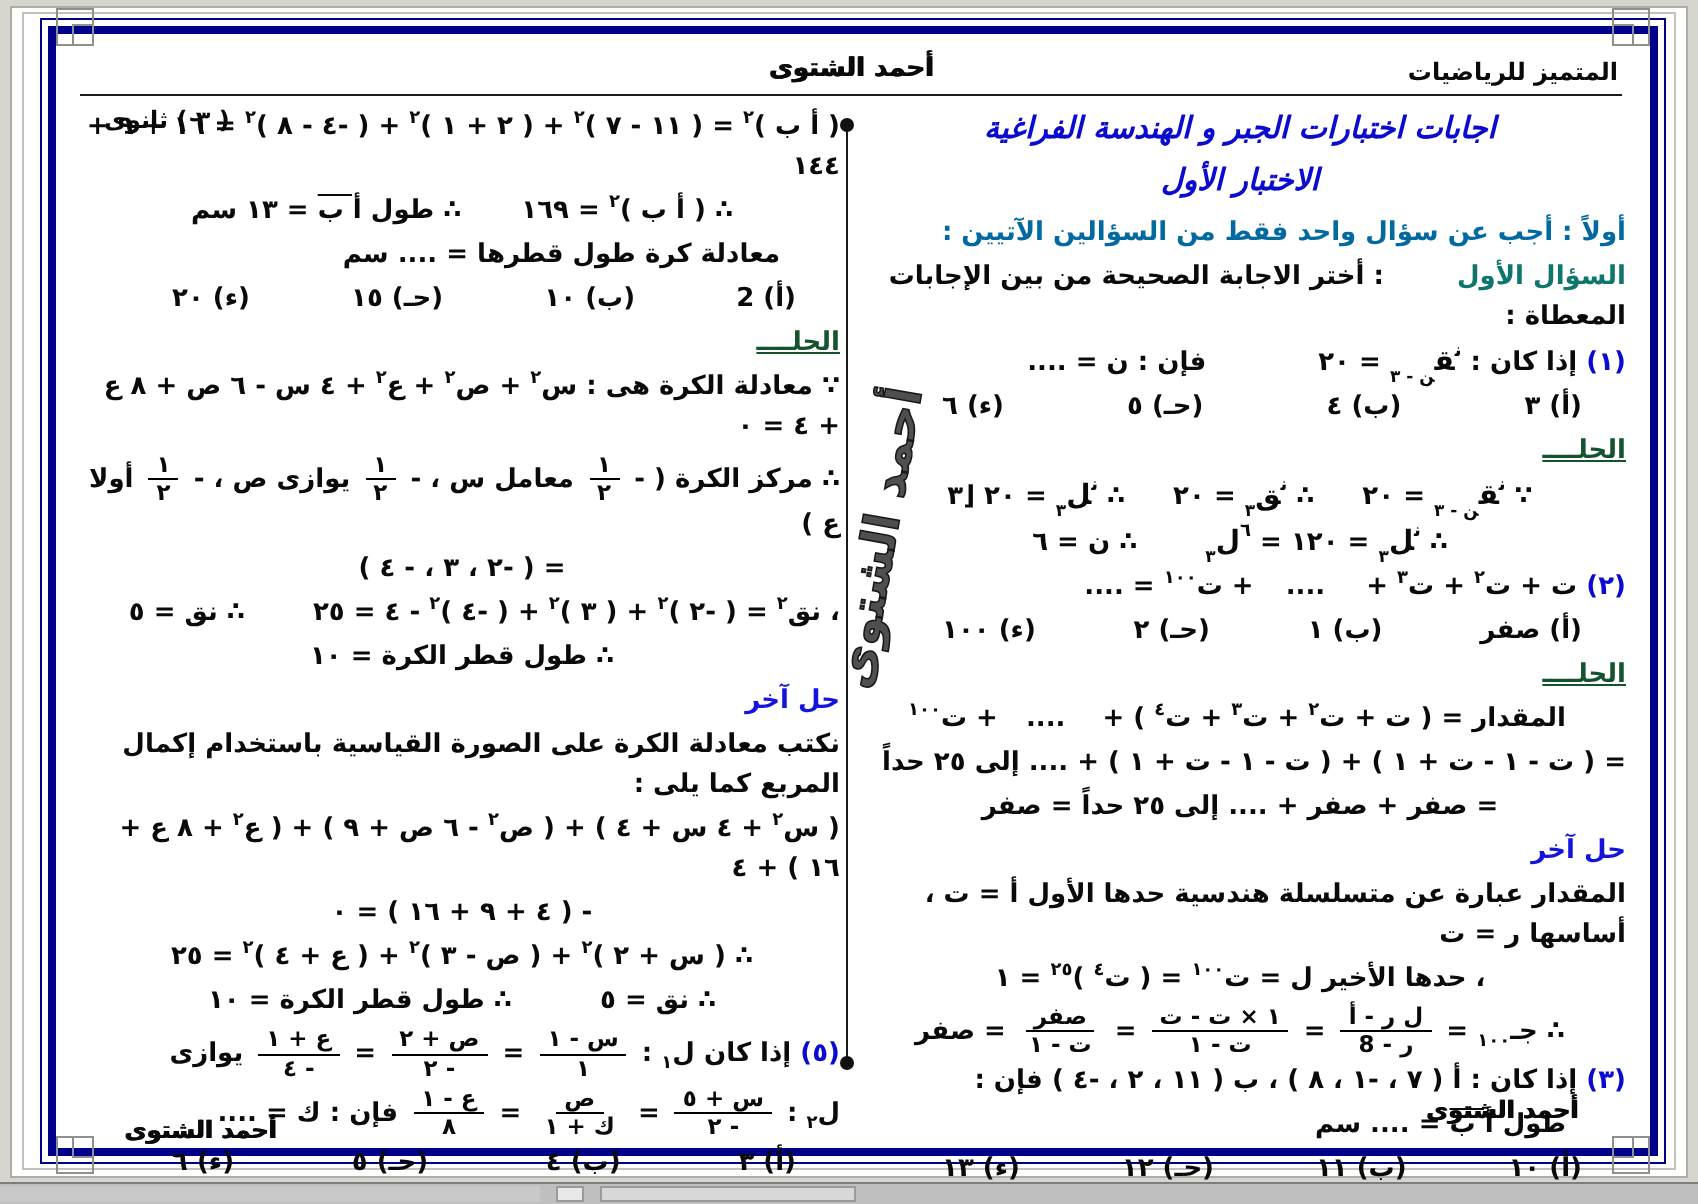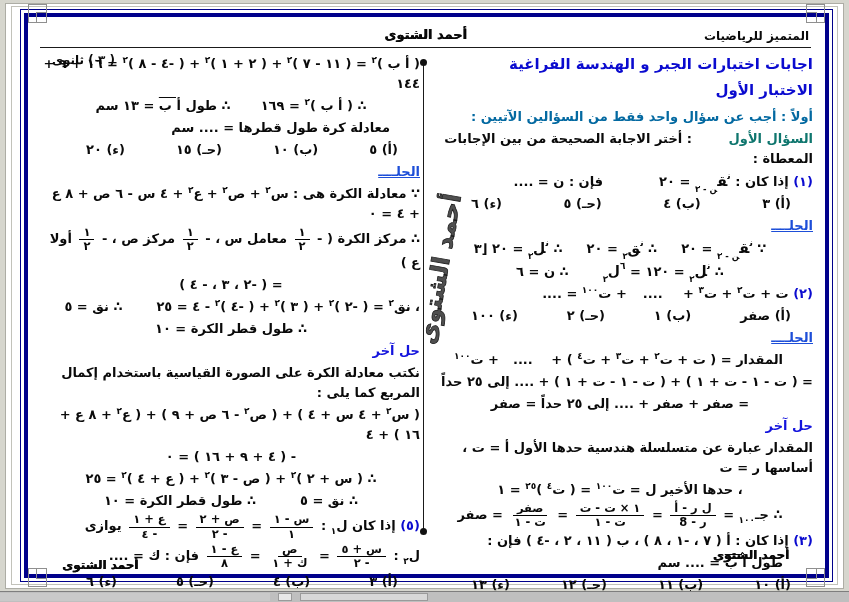--- a/index.html
+++ b/index.html
@@ -26,24 +26,24 @@
   .h-right{position:absolute;right:2px;top:3px;}
   .h-center{position:absolute;left:50%;transform:translateX(-50%);top:1px;font-size:13px;letter-spacing:0.5px;text-shadow:0.6px 0 #000;}
   .h-left{position:absolute;left:12px;top:3px;margin-top:24px;}
   
   .col{position:absolute;top:54px;font-size:13px;line-height:20px;font-weight:700;z-index:4;}
   .col-r{right:36px;width:386px;}
   .col-l{left:42px;width:378px;}
   .ln{min-height:20px;margin-bottom:2px;text-align:right;position:relative;}
   .ln.c{text-align:center;}
   .ln.ind{padding-right:30px;}
-  .title{color:#0b0bcf;font-size:15px;font-weight:800;margin-bottom:6px;}
+  .title{color:#0b0bcf;font-size:15px;text-align:center;font-weight:800;margin-bottom:6px;font-style:italic;}
   .t2{margin-bottom:7px;}
   .instr{color:#0369a1;}
-  .sol{color:#1d4ed8;text-decoration:underline;}
+  .sol{color:#14532d;text-decoration:underline;}
   .alt{color:#1414dd;}
   .lbl{color:#0f766e;margin-left:32px;}
   .qn{color:#0b0bcf;}
   .opts{display:flex;justify-content:space-between;padding:0 22px 0 44px;}
   .gap{display:inline-block;}
   sup{font-size:9px;line-height:0;}
   sub{font-size:9px;line-height:0;}
   .perm{display:inline-block;white-space:nowrap;}
   .perm sup{position:relative;top:-2px;}
   .perm .pb{font-size:14px;}
@@ -156,34 +156,34 @@
         <span>(حـ) ١٢</span>
         <span>(ء) ١٣</span>
       </div>
       <div class="ln sol"><span>الحلــــ</span></div>
     </div>
   <div class="col col-l" id="col-l">
       <div class="ln"><span>( أ ب )</span><sup>٢</sup><span> = ( ١١ - ٧ )</span><sup>٢</sup><span> + ( ٢ + ١ )</span><sup>٢</sup><span> + ( -٤ - ٨ )</span><sup>٢</sup><span> = ١٦ + ٩ + ١٤٤</span></div>
       <div class="ln c"><span>∴ ( أ ب )</span><sup>٢</sup><span> = ١٦٩</span><span class="gap" style="width: 30px;"></span><span>∴ طول </span><span class="ovl">أ ب</span><span> = ١٣ سم</span></div>
       <div class="ln ind"><span>معادلة كرة طول قطرها = .... سم</span></div>
       <div class="ln opts">
-        <span>(أ) ٥</span>
+        <span>(أ) 2</span>
         <span>(ب) ١٠</span>
         <span>(حـ) ١٥</span>
         <span>(ء) ٢٠</span>
       </div>
       <div class="ln sol"><span>الحلــــ</span></div>
       <div class="ln"><span>∵ معادلة الكرة هى : س</span><sup>٢</sup><span> + ص</span><sup>٢</sup><span> + ع</span><sup>٢</sup><span> + ٤ س - ٦ ص + ٨ ع + ٤ = ٠</span></div>
       <div class="ln"><span>∴ مركز الكرة ( - </span><span class="frac">
           <span class="fn">١</span>
           <span class="fd">٢</span>
         </span><span> معامل س ، - </span><span class="frac">
           <span class="fn">١</span>
           <span class="fd">٢</span>
-        </span><span> مركز ص ، - </span><span class="frac">
+        </span><span> يوازى ص ، - </span><span class="frac">
           <span class="fn">١</span>
           <span class="fd">٢</span>
         </span><span> أولا ع )</span></div>
       <div class="ln c"><span>= ( -٢ ، ٣ ، - ٤ )</span></div>
       <div class="ln"><span>، نق</span><sup>٢</sup><span> = ( -٢ )</span><sup>٢</sup><span> + ( ٣ )</span><sup>٢</sup><span> + ( -٤ )</span><sup>٢</sup><span> - ٤ = ٢٥</span><span class="gap" style="width: 34px;"></span><span>∴ نق = ٥</span></div>
       <div class="ln c"><span>∴ طول قطر الكرة = ١٠</span></div>
       <div class="ln alt"><span>حل آخر</span></div>
       <div class="ln"><span>نكتب معادلة الكرة على الصورة القياسية باستخدام إكمال المربع كما يلى :</span></div>
       <div class="ln"><span>( س</span><sup>٢</sup><span> + ٤ س + ٤ ) + ( ص</span><sup>٢</sup><span> - ٦ ص + ٩ ) + ( ع</span><sup>٢</sup><span> + ٨ ع + ١٦ ) + ٤</span></div>
       <div class="ln c"><span>- ( ٤ + ٩ + ١٦ ) = ٠</span></div>

